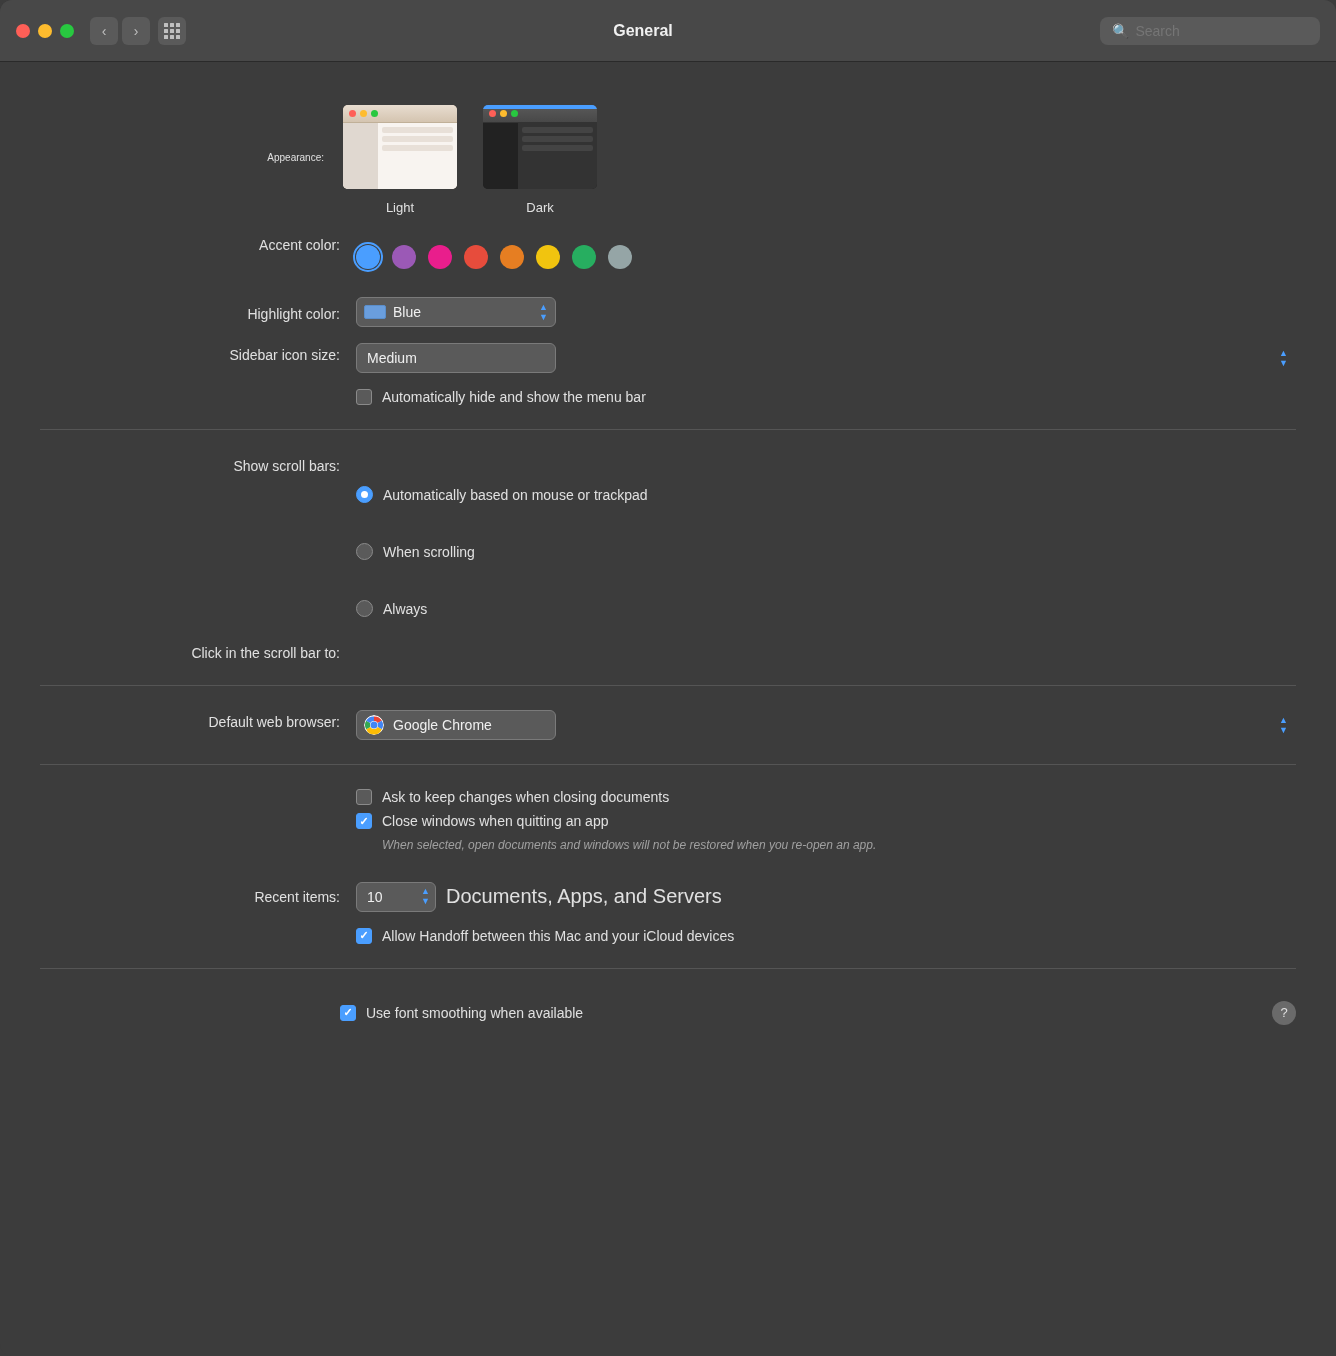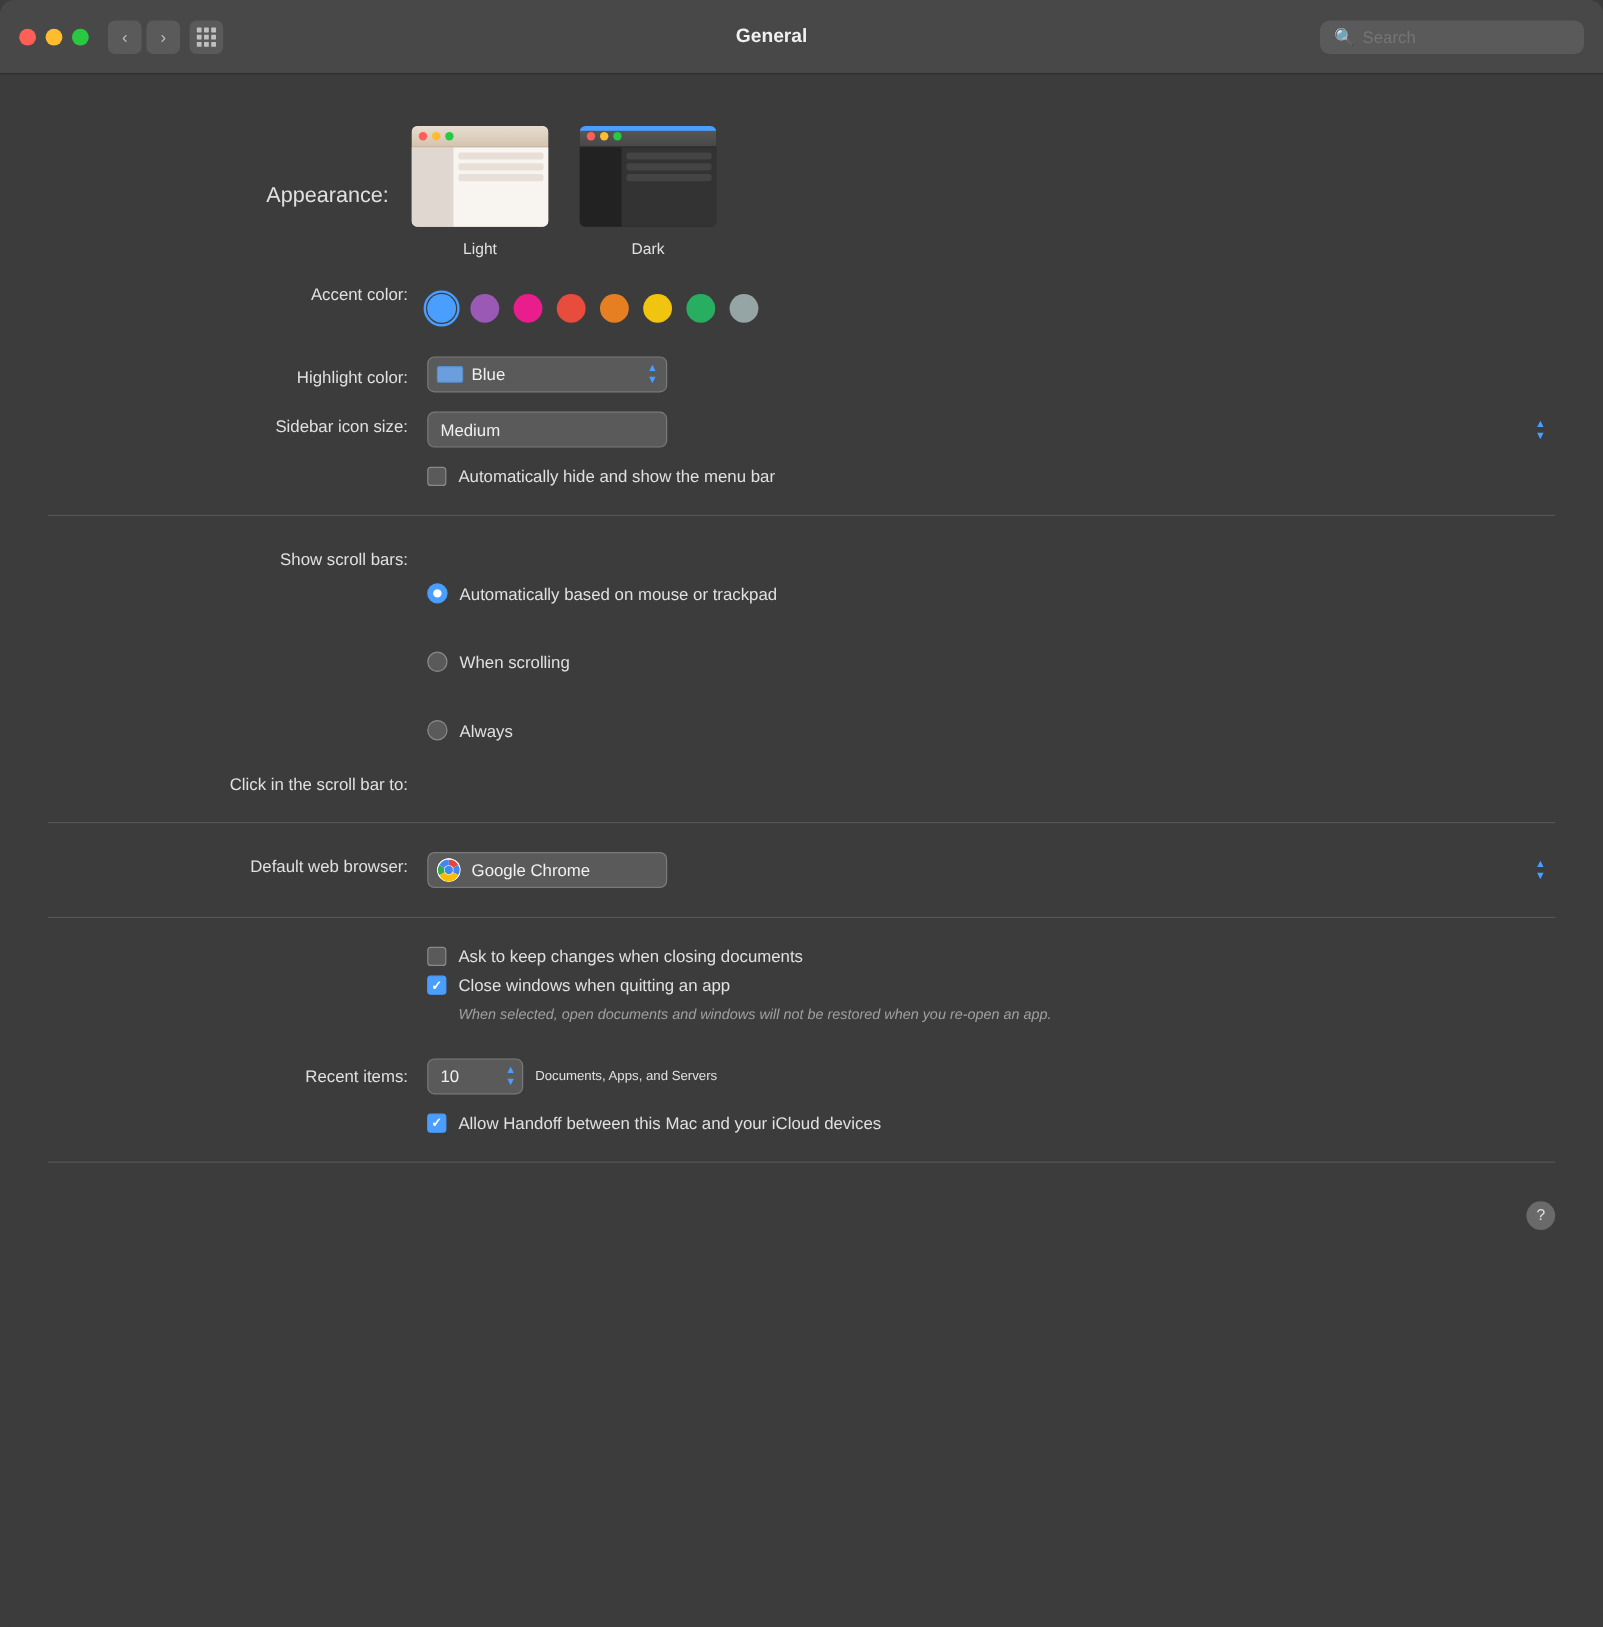--- a/index.html
+++ b/index.html
@@ -151,21 +151,21 @@
     
     .appearance-section {
       display: flex;
       align-items: flex-start;
       padding: 10px 40px;
     }
 
     .appearance-label {
       width: 300px;
       text-align: right;
-      font-size: 18px;
+      font-size: 10px;
       color: #e0e0e0;
       padding-top: 50px;
       flex-shrink: 0;
       padding-right: 16px;
     }
 
     .appearance-options {
       display: flex;
       gap: 20px;
     }
@@ -780,35 +780,39 @@
     <div class="recent-items-row" style="margin-top: 12px;">
       <div class="recent-label">Recent items:</div>
       <div class="recent-control">
         <div class="stepper-wrapper">
           <input class="stepper-input" type="text" value="10" style="">
           <div class="stepper-arrows">
             <span style="font-size:9px; line-height:1; color:#4a9eff;">▲</span>
             <span style="font-size:9px; line-height:1; color:#4a9eff;">▼</span>
           </div>
         </div>
-        <span style="font-size:11px; color:#e0e0e0;">Documents, Apps, and Servers</span>
+        <span style="font-size:20px; color:#e0e0e0;">Documents, Apps, and Servers</span>
       </div>
     </div>
 
     <div class="settings-row">
       <div class="settings-label"></div>
       <div class="mac-checkbox-row">
         <div class="mac-checkbox checked"></div>
         <span>Allow Handoff between this Mac and your iCloud devices</span>
       </div>
     </div>
 
     <div class="divider"></div>
 
     <div class="bottom-row">
       <div style="width:300px; flex-shrink:0;"></div>
+      <div class="mac-checkbox-row" style="flex:1;">
+        <div class="mac-checkbox checked"></div>
+        <span>Use font smoothing when available</span>
+      </div>
       <button class="help-btn">
         <span>?</span>
       </button>
     </div>
 
   </div>
 </div>
 
 </body></html>

